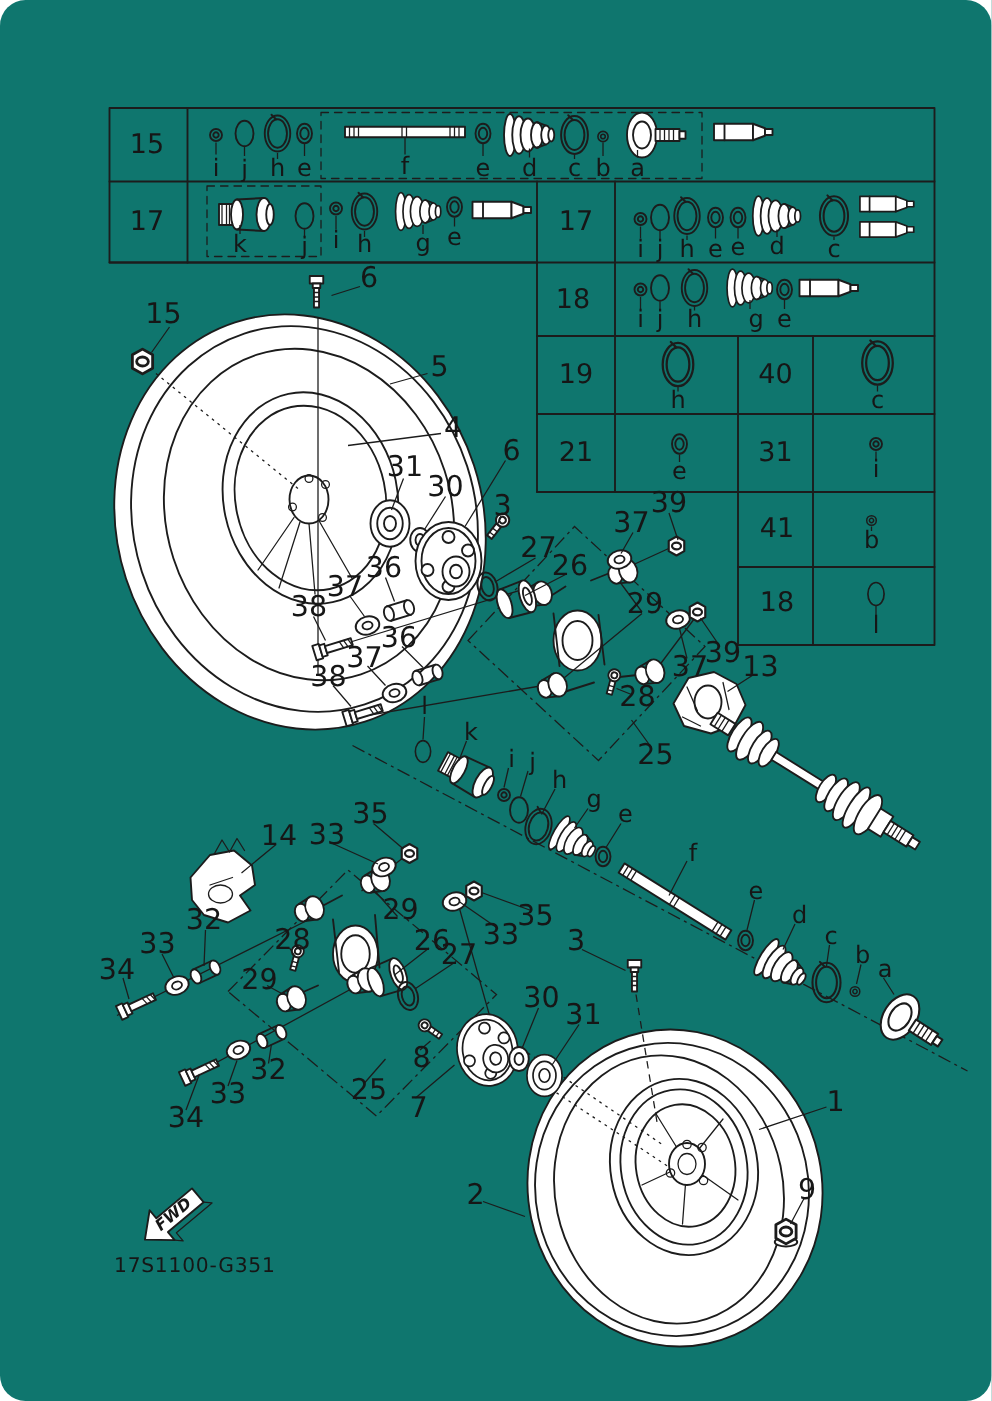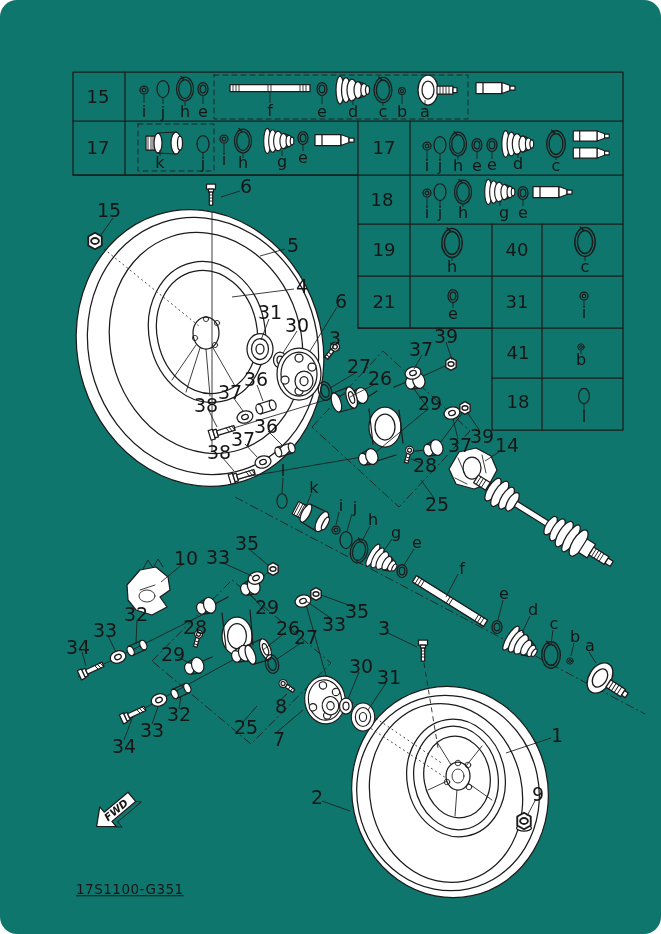--- a/index.html
+++ b/index.html
@@ -430,25 +430,25 @@
       <div class="lbl num" style="left: 359px; top: 366px;">27</div>
       <div class="lbl num" style="left: 380px; top: 378px;">26</div>
       <div class="lbl num" style="left: 256px; top: 379px;">36</div>
       <div class="lbl num" style="left: 230px; top: 392px;">37</div>
       <div class="lbl num" style="left: 206px; top: 405px;">38</div>
       <div class="lbl num" style="left: 430px; top: 403px;">29</div>
       <div class="lbl num" style="left: 266px; top: 426px;">36</div>
       <div class="lbl num" style="left: 243px; top: 439px;">37</div>
       <div class="lbl num" style="left: 482px; top: 436px;">39</div>
       <div class="lbl num" style="left: 460px; top: 445px;">37</div>
-      <div class="lbl num" style="left: 507px; top: 445px;">14</div>
+      <div class="lbl num" style="left: 507px; top: 445px;">13</div>
       <div class="lbl num" style="left: 219px; top: 452px;">38</div>
       <div class="lbl num" style="left: 425px; top: 465px;">28</div>
       <div class="lbl num" style="left: 437px; top: 504px;">25</div>
-      <div class="lbl num" style="left: 186px; top: 558px;">10</div>
+      <div class="lbl num" style="left: 186px; top: 558px;">14</div>
       <div class="lbl num" style="left: 218px; top: 557px;">33</div>
       <div class="lbl num" style="left: 247px; top: 543px;">35</div>
       <div class="lbl num" style="left: 357px; top: 611px;">35</div>
       <div class="lbl num" style="left: 334px; top: 624px;">33</div>
       <div class="lbl num" style="left: 136px; top: 614px;">32</div>
       <div class="lbl num" style="left: 105px; top: 630px;">33</div>
       <div class="lbl num" style="left: 78px; top: 647px;">34</div>
       <div class="lbl num" style="left: 195px; top: 627px;">28</div>
       <div class="lbl num" style="left: 267px; top: 607px;">29</div>
       <div class="lbl num" style="left: 288px; top: 628px;">26</div>
@@ -472,16 +472,16 @@
       <div class="lbl let" style="left: 355px; top: 508px;">j</div>
       <div class="lbl let" style="left: 373px; top: 520px;">h</div>
       <div class="lbl let" style="left: 396px; top: 533px;">g</div>
       <div class="lbl let" style="left: 417px; top: 543px;">e</div>
       <div class="lbl let" style="left: 462px; top: 569px;">f</div>
       <div class="lbl let" style="left: 504px; top: 594px;">e</div>
       <div class="lbl let" style="left: 533px; top: 610px;">d</div>
       <div class="lbl let" style="left: 554px; top: 624px;">c</div>
       <div class="lbl let" style="left: 575px; top: 637px;">b</div>
       <div class="lbl let" style="left: 590px; top: 646px;">a</div>
-      <div class="lbl code" style="left: 76px; top: 890px; text-decoration: underline;">17S1100-G351</div>
+      <div class="lbl code" style="left: 76px; top: 845px;">17S1100-G351</div>
       <div class="lbl fwd" style="left: 116px; top: 810px;">FWD</div>
     </div>
 </div>
 
 </body></html>

